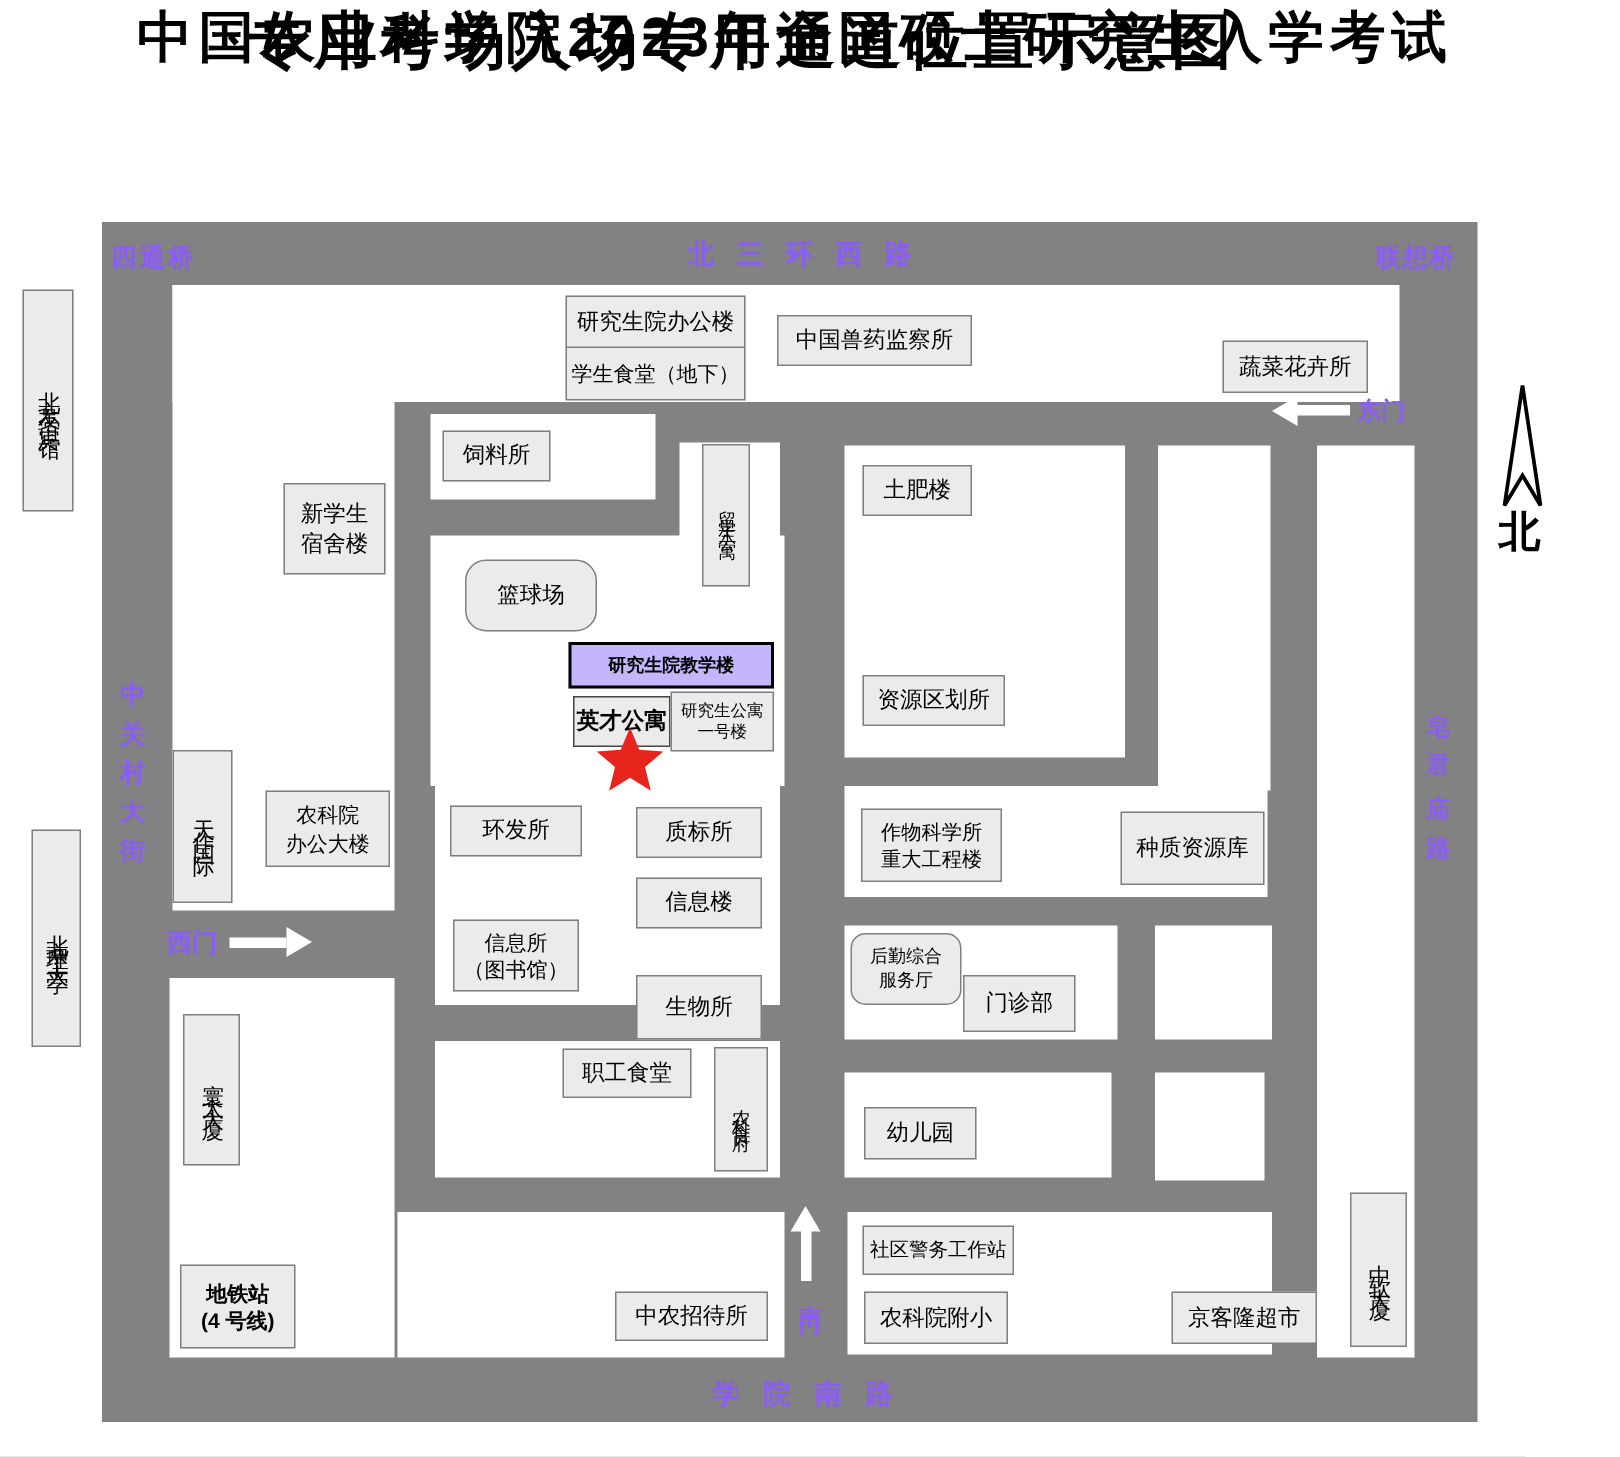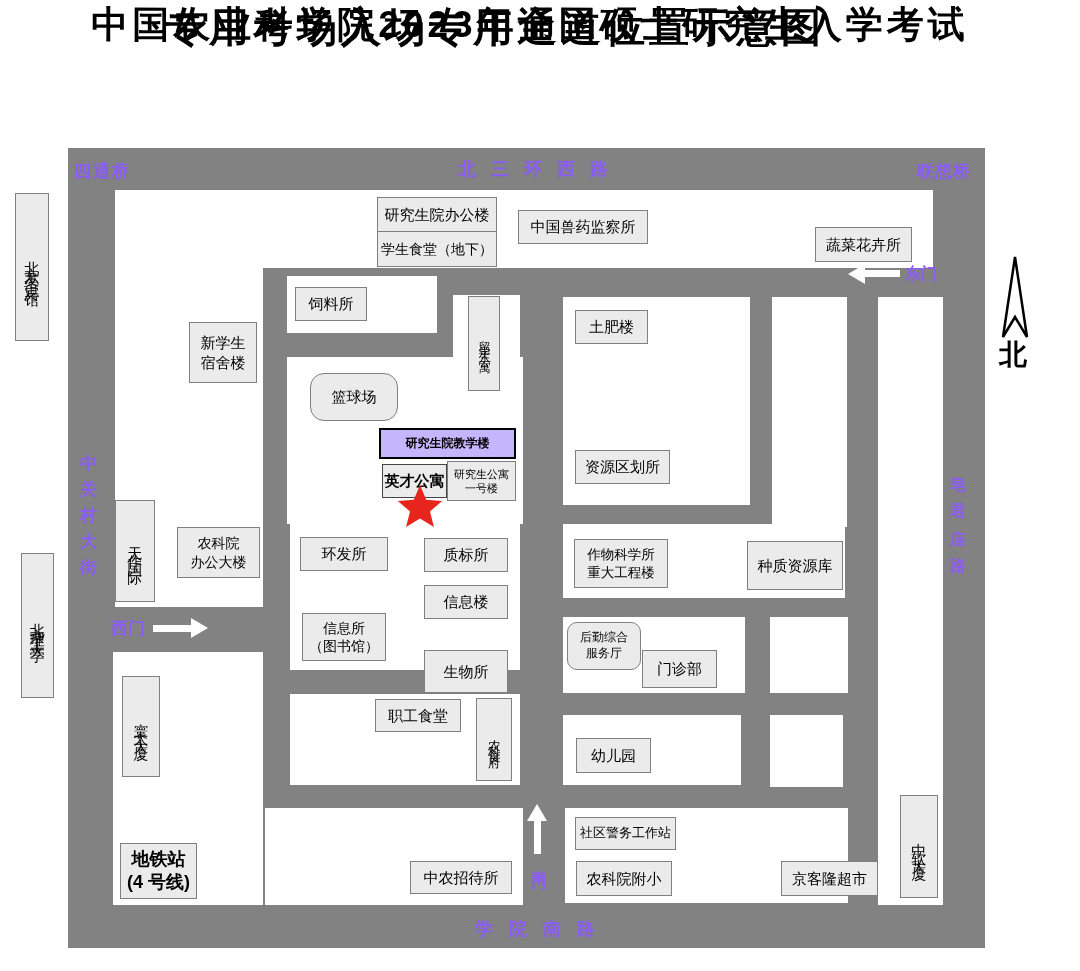--- a/index.html
+++ b/index.html
@@ -108,21 +108,21 @@
   <div class="bx" style="left:302px;top:613px;width:84px;height:48px;font-size:14px;">信息所
 （图书馆）</div>
   <div class="bx" style="left:424px;top:626px;width:84px;height:43px;margin-top:24px;">生物所</div>
   <div class="bx" style="left:567px;top:622px;width:74px;height:48px;font-size:12px;border-radius:10px;">后勤综合
 服务厅</div>
   <div class="bx" style="left:642px;top:650px;width:75px;height:38px;">门诊部</div>
   <div class="bx" style="left:375px;top:699px;width:86px;height:33px;">职工食堂</div>
   <div class="bx vt" style="left:476px;top:698px;width:36px;height:83px;font-size:12.5px;letter-spacing:5px;">农科食府</div>
   <div class="bx" style="left:576px;top:738px;width:75px;height:35px;">幼儿园</div>
   <div class="bx vt" style="left:122px;top:676px;width:38px;height:101px;font-size:15px;letter-spacing:8px;">寰太大厦</div>
-  <div class="bx bold" style="left:120px;top:843px;width:77px;height:56px;font-size:18px;">地铁站
+  <div class="bx bold" style="left:120px;top:843px;width:77px;height:56px;font-size:14px;">地铁站
 (4 号线)</div>
   <div class="bx" style="left:410px;top:861px;width:102px;height:33px;">中农招待所</div>
   <div class="bx" style="left:575px;top:817px;width:101px;height:33px;font-size:13px;">社区警务工作站</div>
   <div class="bx" style="left:576px;top:861px;width:96px;height:35px;text-align:right;">农科院附小</div>
   <div class="bx" style="left:781px;top:861px;width:97px;height:35px;">京客隆超市</div>
   <div class="bx vt" style="left:900px;top:795px;width:38px;height:103px;font-size:15px;letter-spacing:8px;">中软大厦</div>
 
   <div style="position:absolute;left:397px;top:485px;">
     <svg width="46" height="44" viewBox="0 0 46 44">
       <polygon points="23,0 29.2,14.8 45.2,16 33,26.4 36.9,42.1 23,33.5 9.1,42.1 13,26.4 0.8,16 16.8,14.8" fill="#e8251d"></polygon>

